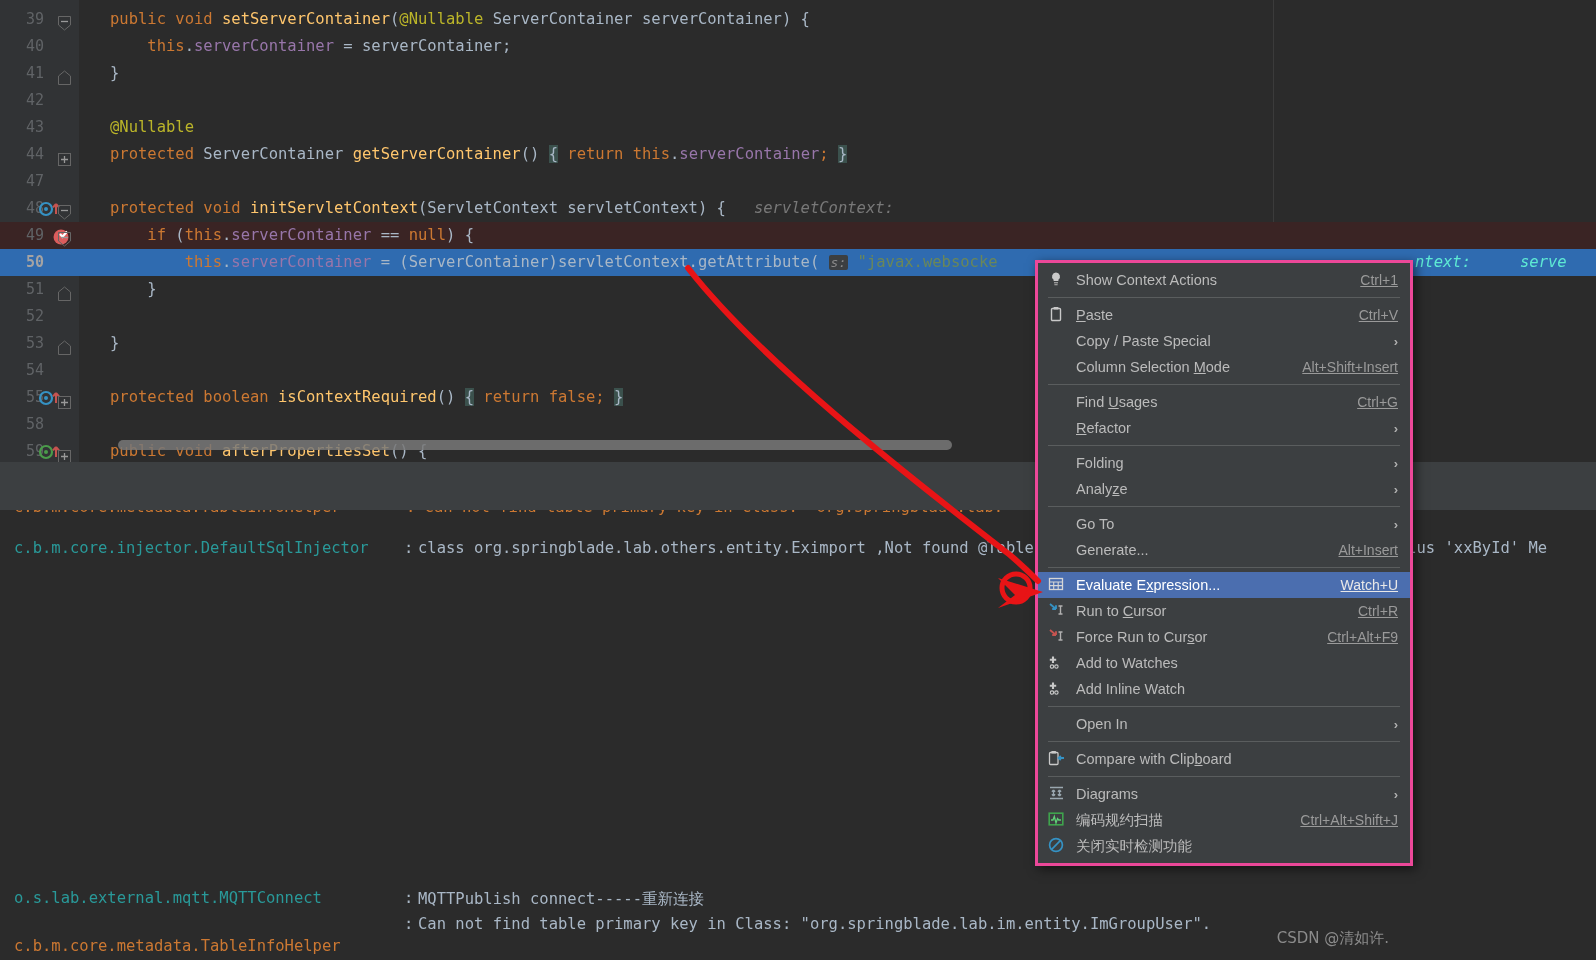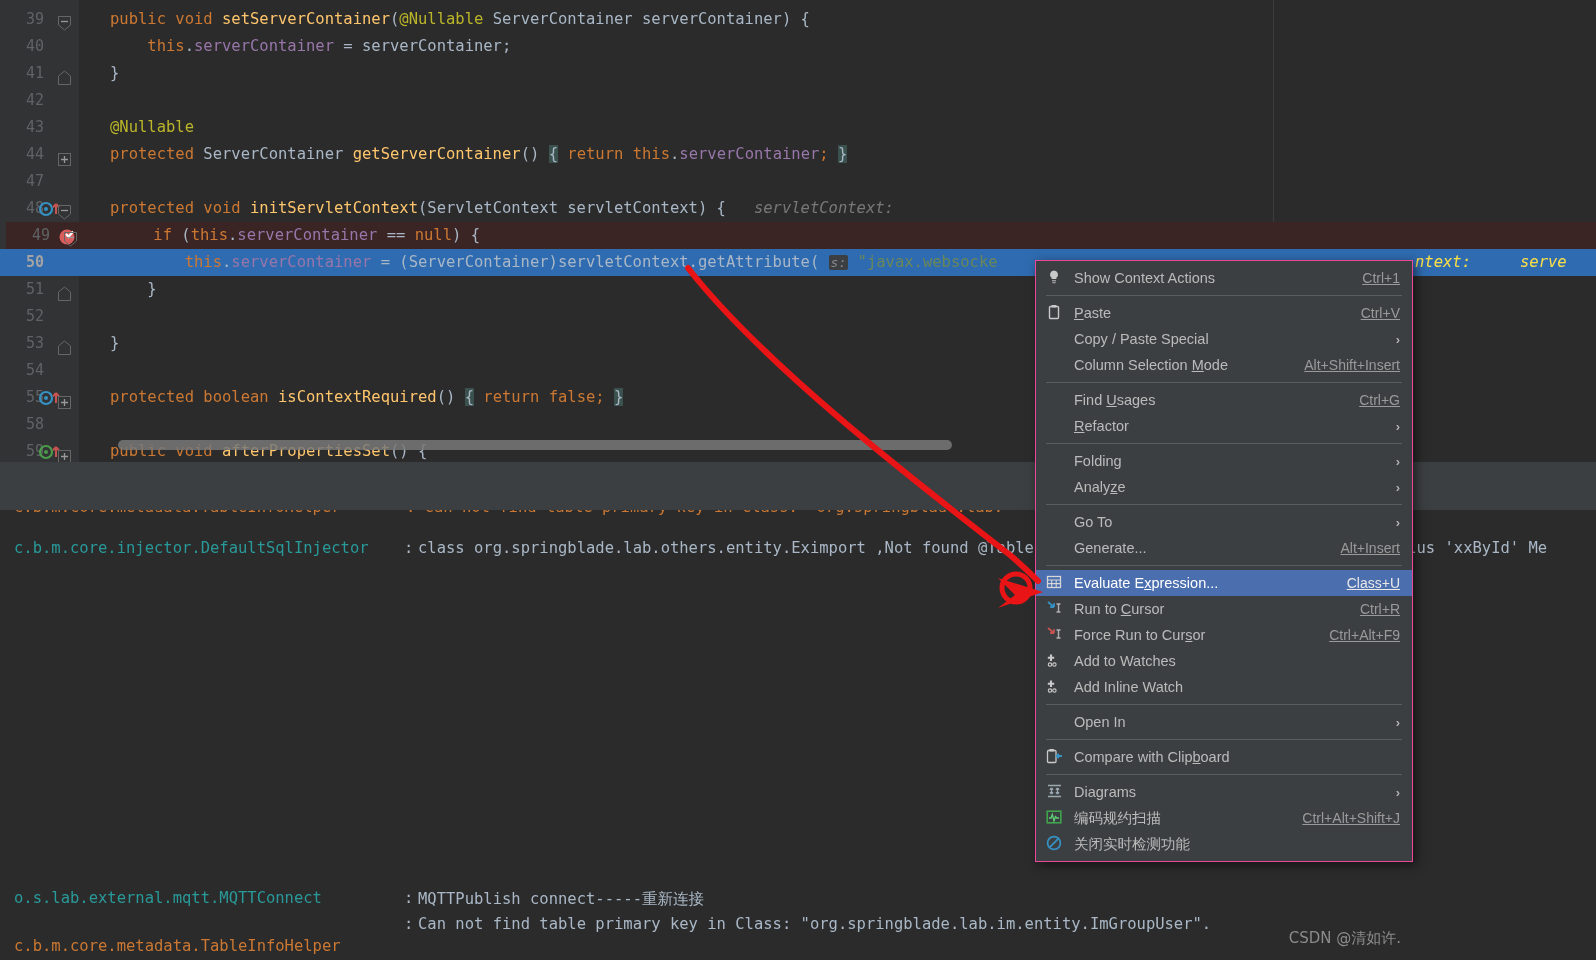--- a/index.html
+++ b/index.html
@@ -13,21 +13,21 @@
 
   
   #editor {
     position: absolute; left: 0; top: 0; width: 1596px; height: 462px;
     background: #2b2b2b; overflow: hidden;
   }
   .ed-row {
     position: relative; height: 27px; line-height: 27px; white-space: pre;
     font-family: "DejaVu Sans Mono", monospace; font-size: 15.5px;
   }
-  .ed-row.err   { background: #3a2424; margin-left: 6px; }
+  .ed-row.err   { background: #3a2424; }
   .ed-row.sel   { background: #2f6bb0; padding-left: 11px; }
   .gutter-num {
     position: absolute; left: 0; top: 0; width: 44px; text-align: right;
     color: #606366; font-family: "DejaVu Sans Mono", monospace; font-size: 15px;
   }
   .gutter-num.cur { color: #a4a3a3; font-weight: bold; }
   .ed-code { position: absolute; left: 110px; top: 0; }
   .gutter-ico { position: absolute; top: 4px; width: 20px; height: 20px; }
   .fold { position: absolute; left: 58px; top: 7px; width: 13px; height: 13px; }
 
@@ -42,21 +42,21 @@
   .fn   { color: #ffc66d; }
   .fld  { color: #9876aa; }
   .str  { color: #6a8759; }
   .pln  { color: #a9b7c6; }
   .hint { color: #787878; font-style: italic; }
   .brace-hl { background: #3b514d; }
   .param-hint {
     background: #3c3f41; color: #8a8a8a; border-radius: 2px;
     padding: 0 2px; font-style: italic; font-size: 13px;
   }
-  .ed-row.sel .hint { color: #fde047; }
+  .ed-row.sel .hint { color: #5eead4; }
 
   
   .margin-line { position: absolute; left: 1273px; top: 0; width: 1px; height: 462px; background: #3b3b3b; }
 
   
   .h-scroll {
     position: absolute; left: 118px; top: 440px; width: 834px; height: 10px;
     background: #787878; border-radius: 5px; opacity: .85;
   }
 
@@ -71,28 +71,28 @@
   .log-line {
     position: absolute; white-space: pre;
     font-family: "DejaVu Sans Mono", monospace; font-size: 15.5px;
     color: #a9b7c6;
   }
   .logger-teal { color: #299999; }
   .logger-red  { color: #cc7832; }
   .log-clip { position: absolute; overflow: hidden; }
 
   .watermark {
-    position: absolute; right: 4px; bottom: 12px;
+    position: absolute; right: 16px; bottom: 12px;
     color: #8b8b8b; font-size: 15px; font-family: "DejaVu Sans", sans-serif;
   }
 
   
   #ctxmenu {
     position: absolute; left: 1035px; top: 260px; width: 378px;
-    background: #3c3f41; border: 1px solid #ec4899;
+    background: #3c3f41; border: 3px solid #ec4899;
     box-shadow: 3px 3px 10px rgba(0,0,0,.55);
     padding: 4px 0 4px 0;
     font-family: "Liberation Sans", sans-serif;
   }
   .mi {
     position: relative; display: flex; align-items: center;
     height: 26px; padding: 0 12px 0 10px; color: #bbbbbb; font-size: 14.5px;
   }
   .mi.sel { background: #4b6eaf; color: #ffffff; }
   .mi .ico { width: 22px; height: 18px; flex: 0 0 22px; margin-right: 6px; position: relative; }
@@ -258,21 +258,21 @@
         <span class="lbl">Generate...</span>
         <span class="sc">Alt+Insert</span>
       </div>
       <div class="msep"></div>
       <div class="mi sel">
         <span class="ico"><svg width="16" height="16" viewBox="0 0 16 16">
             <rect x="1.5" y="2.5" width="13" height="11" fill="none" stroke="#d6d6d6" stroke-width="1.3"></rect>
             <path d="M1.5 6 H14.5 M1.5 9.6 H14.5 M5.7 6 V13.5 M10.2 6 V13.5" stroke="#d6d6d6" stroke-width="1.1"></path>
           </svg></span>
         <span class="lbl">Evaluate E<u>x</u>pression...</span>
-        <span class="sc">Class+U</span>
+        <span class="sc">Watch+U</span>
       </div>
       <div class="mi">
         <span class="ico"><svg width="18" height="16" viewBox="0 0 18 16">
             <path d="M2 2 L8 7 M8 7 L4.2 7 M8 7 L8 3.2" stroke="#3592c4" stroke-width="1.8" fill="none"></path>
             <path d="M10.5 4 h4 M12.5 4 v8 M10.5 12 h4" stroke="#b0b0b0" stroke-width="1.4" fill="none"></path>
           </svg></span>
         <span class="lbl">Run to <u>C</u>ursor</span>
         <span class="sc">Ctrl+R</span>
       </div>
       <div class="mi">

